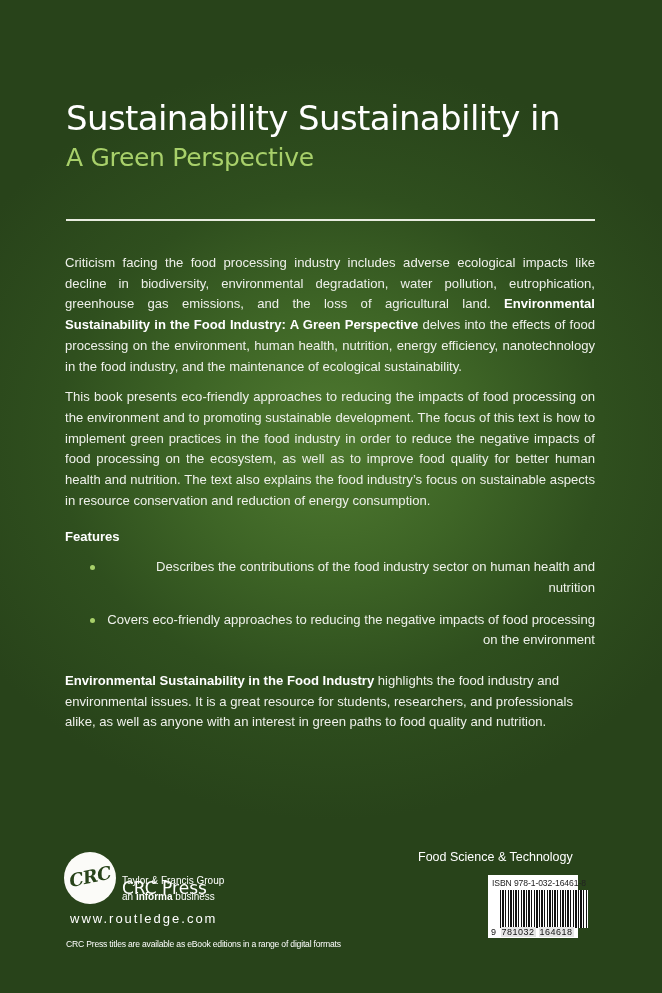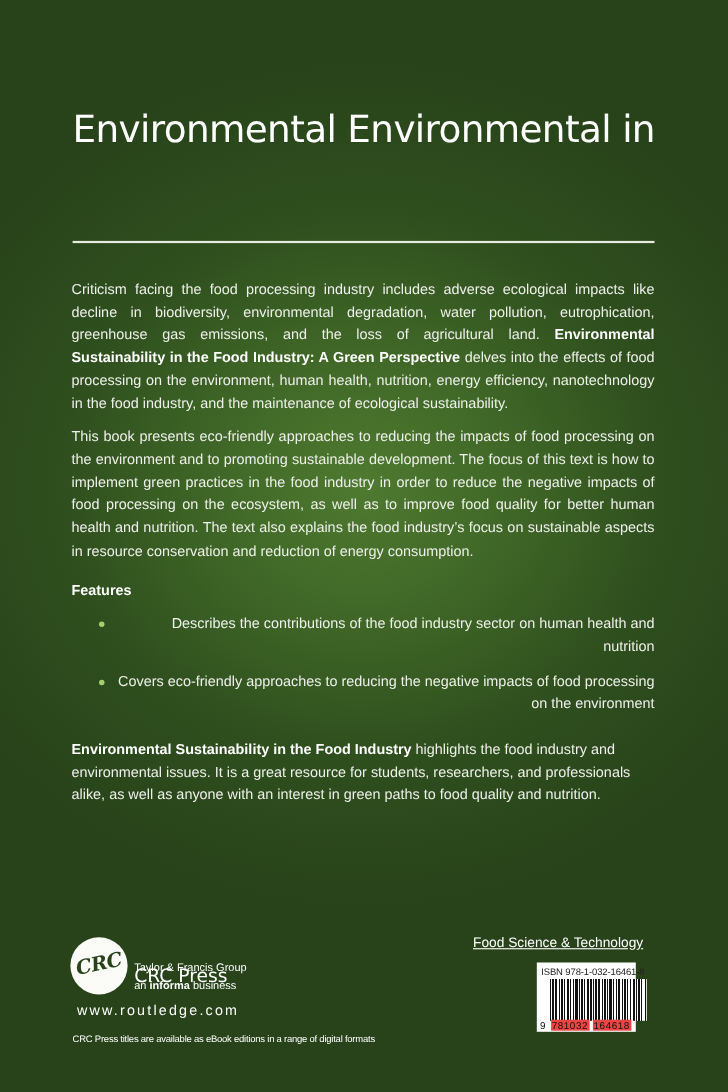--- a/index.html
+++ b/index.html
@@ -46,48 +46,49 @@
     position: absolute; left: 0; right: 0; top: 14px; text-align: center;
     font-family: "DejaVu Serif", serif; font-style: italic; font-weight: bold;
     font-size: 18px; color: #28431a; transform: rotate(-12deg); letter-spacing: -0.5px;
   }
   .crc-name { position: absolute; left: 122px; top: 852px; font-family: "DejaVu Sans", sans-serif; font-size: 17px; color: #ffffff; margin-top: 26px; }
   .crc-group { position: absolute; left: 122px; top: 875px; font-size: 10px; color: #ffffff; }
   .crc-biz { position: absolute; left: 122px; top: 891px; font-size: 10px; color: #ffffff; }
   .crc-biz b { font-weight: bold; }
   .crc-url { position: absolute; left: 70px; top: 911px; font-size: 13px; letter-spacing: 2px; color: #ffffff; }
   .crc-note { position: absolute; left: 66px; top: 939px; font-size: 8.6px; color: #ffffff; letter-spacing: -0.2px; }
-  .category { position: absolute; left: 430px; top: 850px; font-size: 12.5px; color: #ffffff; text-decoration: underline; }
+  .category { position: absolute; left: 418px; top: 850px; font-size: 12.5px; color: #ffffff; }
   .barcode-box {
     position: absolute; left: 488px; top: 875px; width: 90px; height: 63px; background: #ffffff;
   }
   .isbn { position: absolute; left: 4px; top: 3px; font-size: 8.6px; color: #222; letter-spacing: -0.1px; white-space: nowrap; }
   .bars {
     position: absolute; left: 12px; top: 15px; width: 88px; height: 38px;
     background: repeating-linear-gradient(90deg,
       #111 0px, #111 1px, #fff 1px, #fff 2px, #111 2px, #111 4px, #fff 4px, #fff 5px,
       #111 5px, #111 6px, #fff 6px, #fff 8px, #111 8px, #111 9px, #fff 9px, #fff 10px,
       #111 10px, #111 12px, #fff 12px, #fff 13px);
   }
   .barnum {
     position: absolute; left: 3px; bottom: 1px; font-size: 9px; color: #111; letter-spacing: 0.5px;
     background: transparent; white-space: nowrap;
   }
   .barnum .lead { margin-right: 4px; }
-  .barnum .grp { background: #ef4444; padding: 0 1px; }
+  .barnum .grp { background: #e5e5e5; padding: 0 1px; }
 </style>
 </head>
 <body>
 
 <div class="cover">
 
   <div class="title-block">
     <h1 class="title">
-      <span>Environmental Environmental in</span><br>
+      <span>Sustainability Sustainability in</span><br>
     </h1>
+    <h2 class="subtitle">A Green Perspective</h2>
   </div>
 
   <div class="rule"></div>
 
   <div class="body-text">
     <p>
       <span>Criticism facing the food processing industry includes adverse ecological impacts like decline in biodiversity, environmental degradation, water pollution, eutrophication, greenhouse gas emissions, and the loss of agricultural land. </span><b>Environmental Sustainability in the Food Industry: A Green Perspective</b><span> delves into the effects of food processing on the environment, human health, nutrition, energy efficiency, nanotechnology in the food industry, and the maintenance of ecological sustainability.</span>
     </p>
     <p>This book presents eco-friendly approaches to reducing the impacts of food processing on the environment and to promoting sustainable development. The focus of this text is how to implement green practices in the food industry in order to reduce the negative impacts of food processing on the ecosystem, as well as to improve food quality for better human health and nutrition. The text also explains the food industry’s focus on sustainable aspects in resource conservation and reduction of energy consumption.</p>
 

